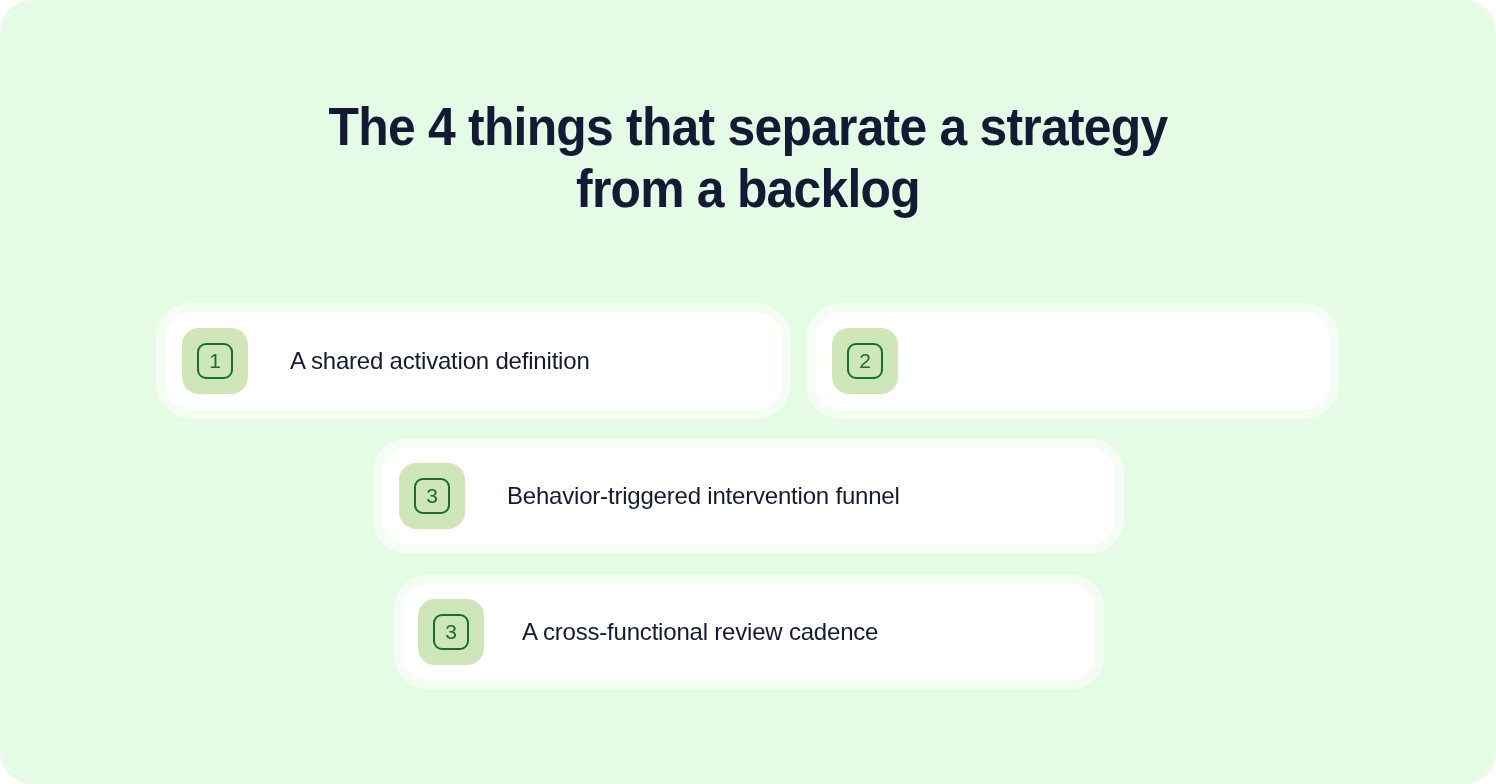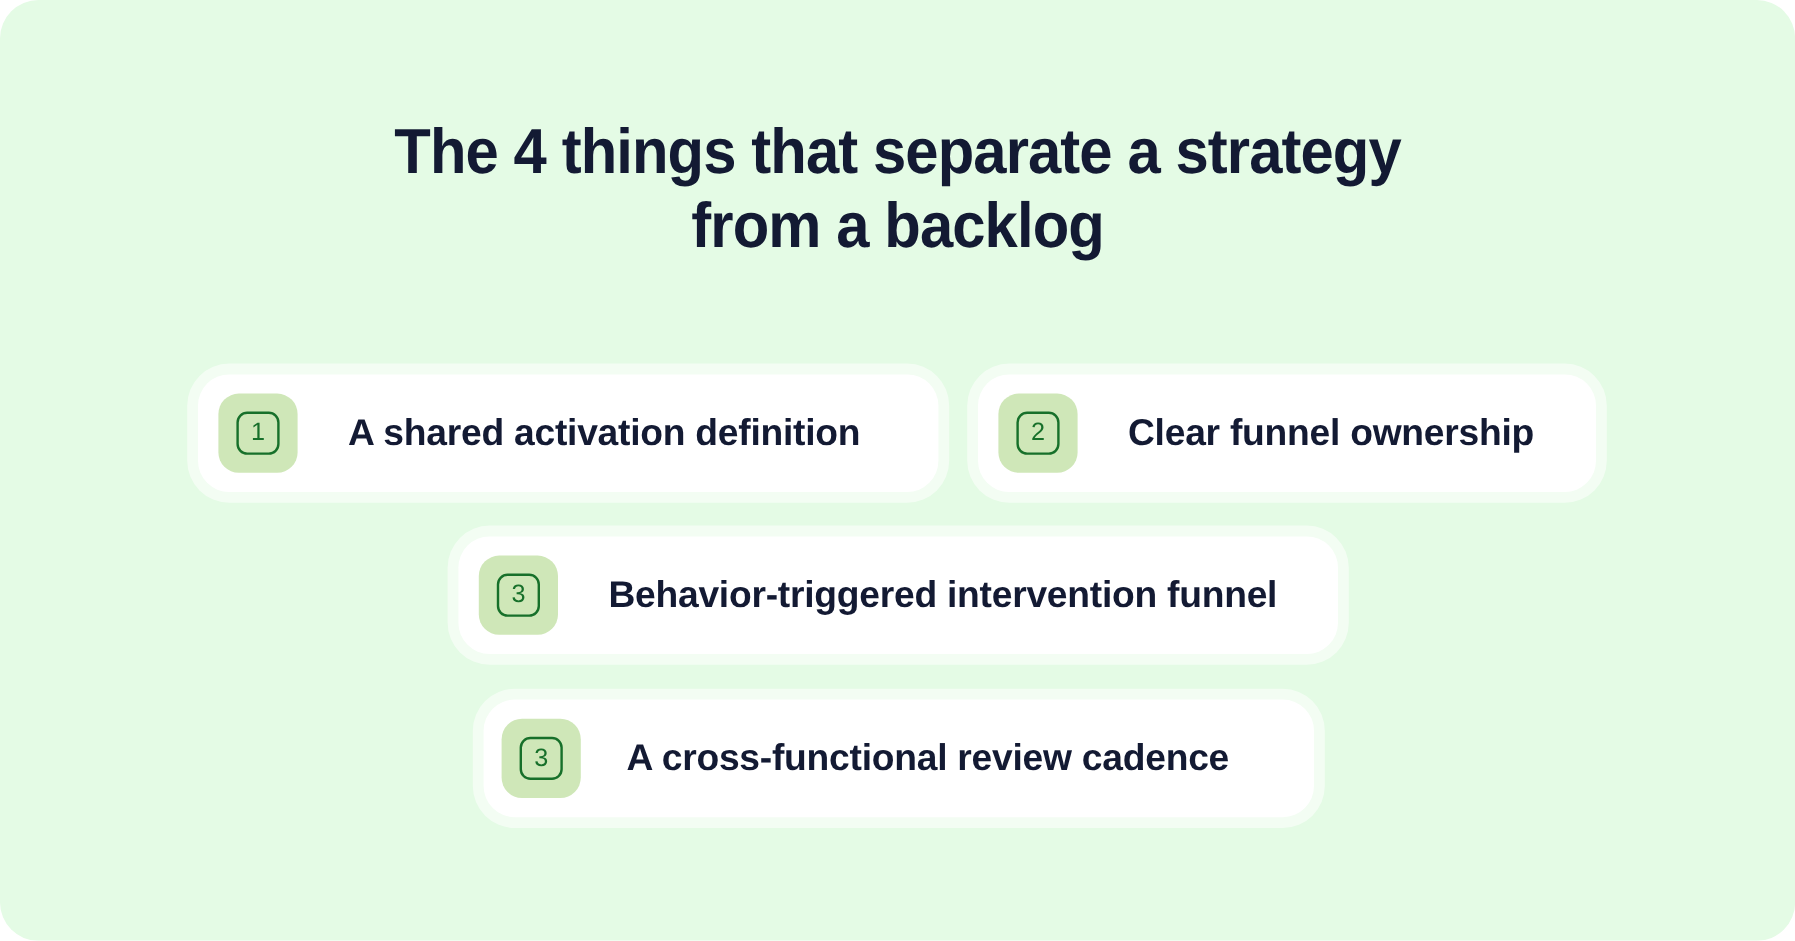--- a/index.html
+++ b/index.html
@@ -89,22 +89,22 @@
     font-weight: 400;
     line-height: 1;
     color: #17702a;
     padding-bottom: 1px;
   }
 
   
   .card-label {
     margin-left: 42px;
     font-family: "Liberation Sans", sans-serif;
-    font-size: 31px;
-    font-weight: 700;
+    font-size: 24px;
+    font-weight: 400;
     letter-spacing: -0.2px;
     color: #131a33;
     white-space: nowrap;
   }
   .card-4 .card-label { margin-left: 38px; }
 </style>
 </head>
 <body>
 
 <div id="canvas">
@@ -118,21 +118,20 @@
     <div class="badge">
       <div class="badge-inner">1</div>
     </div>
     <div class="card-label">A shared activation definition</div>
   </div>
 
   <div class="card card-2">
     <div class="badge">
       <div class="badge-inner">2</div>
     </div>
-    <div class="card-label">Clear funnel ownership</div>
   </div>
 
   <div class="card card-3">
     <div class="badge">
       <div class="badge-inner">3</div>
     </div>
     <div class="card-label">Behavior-triggered intervention funnel</div>
   </div>
 
   <div class="card card-4">

